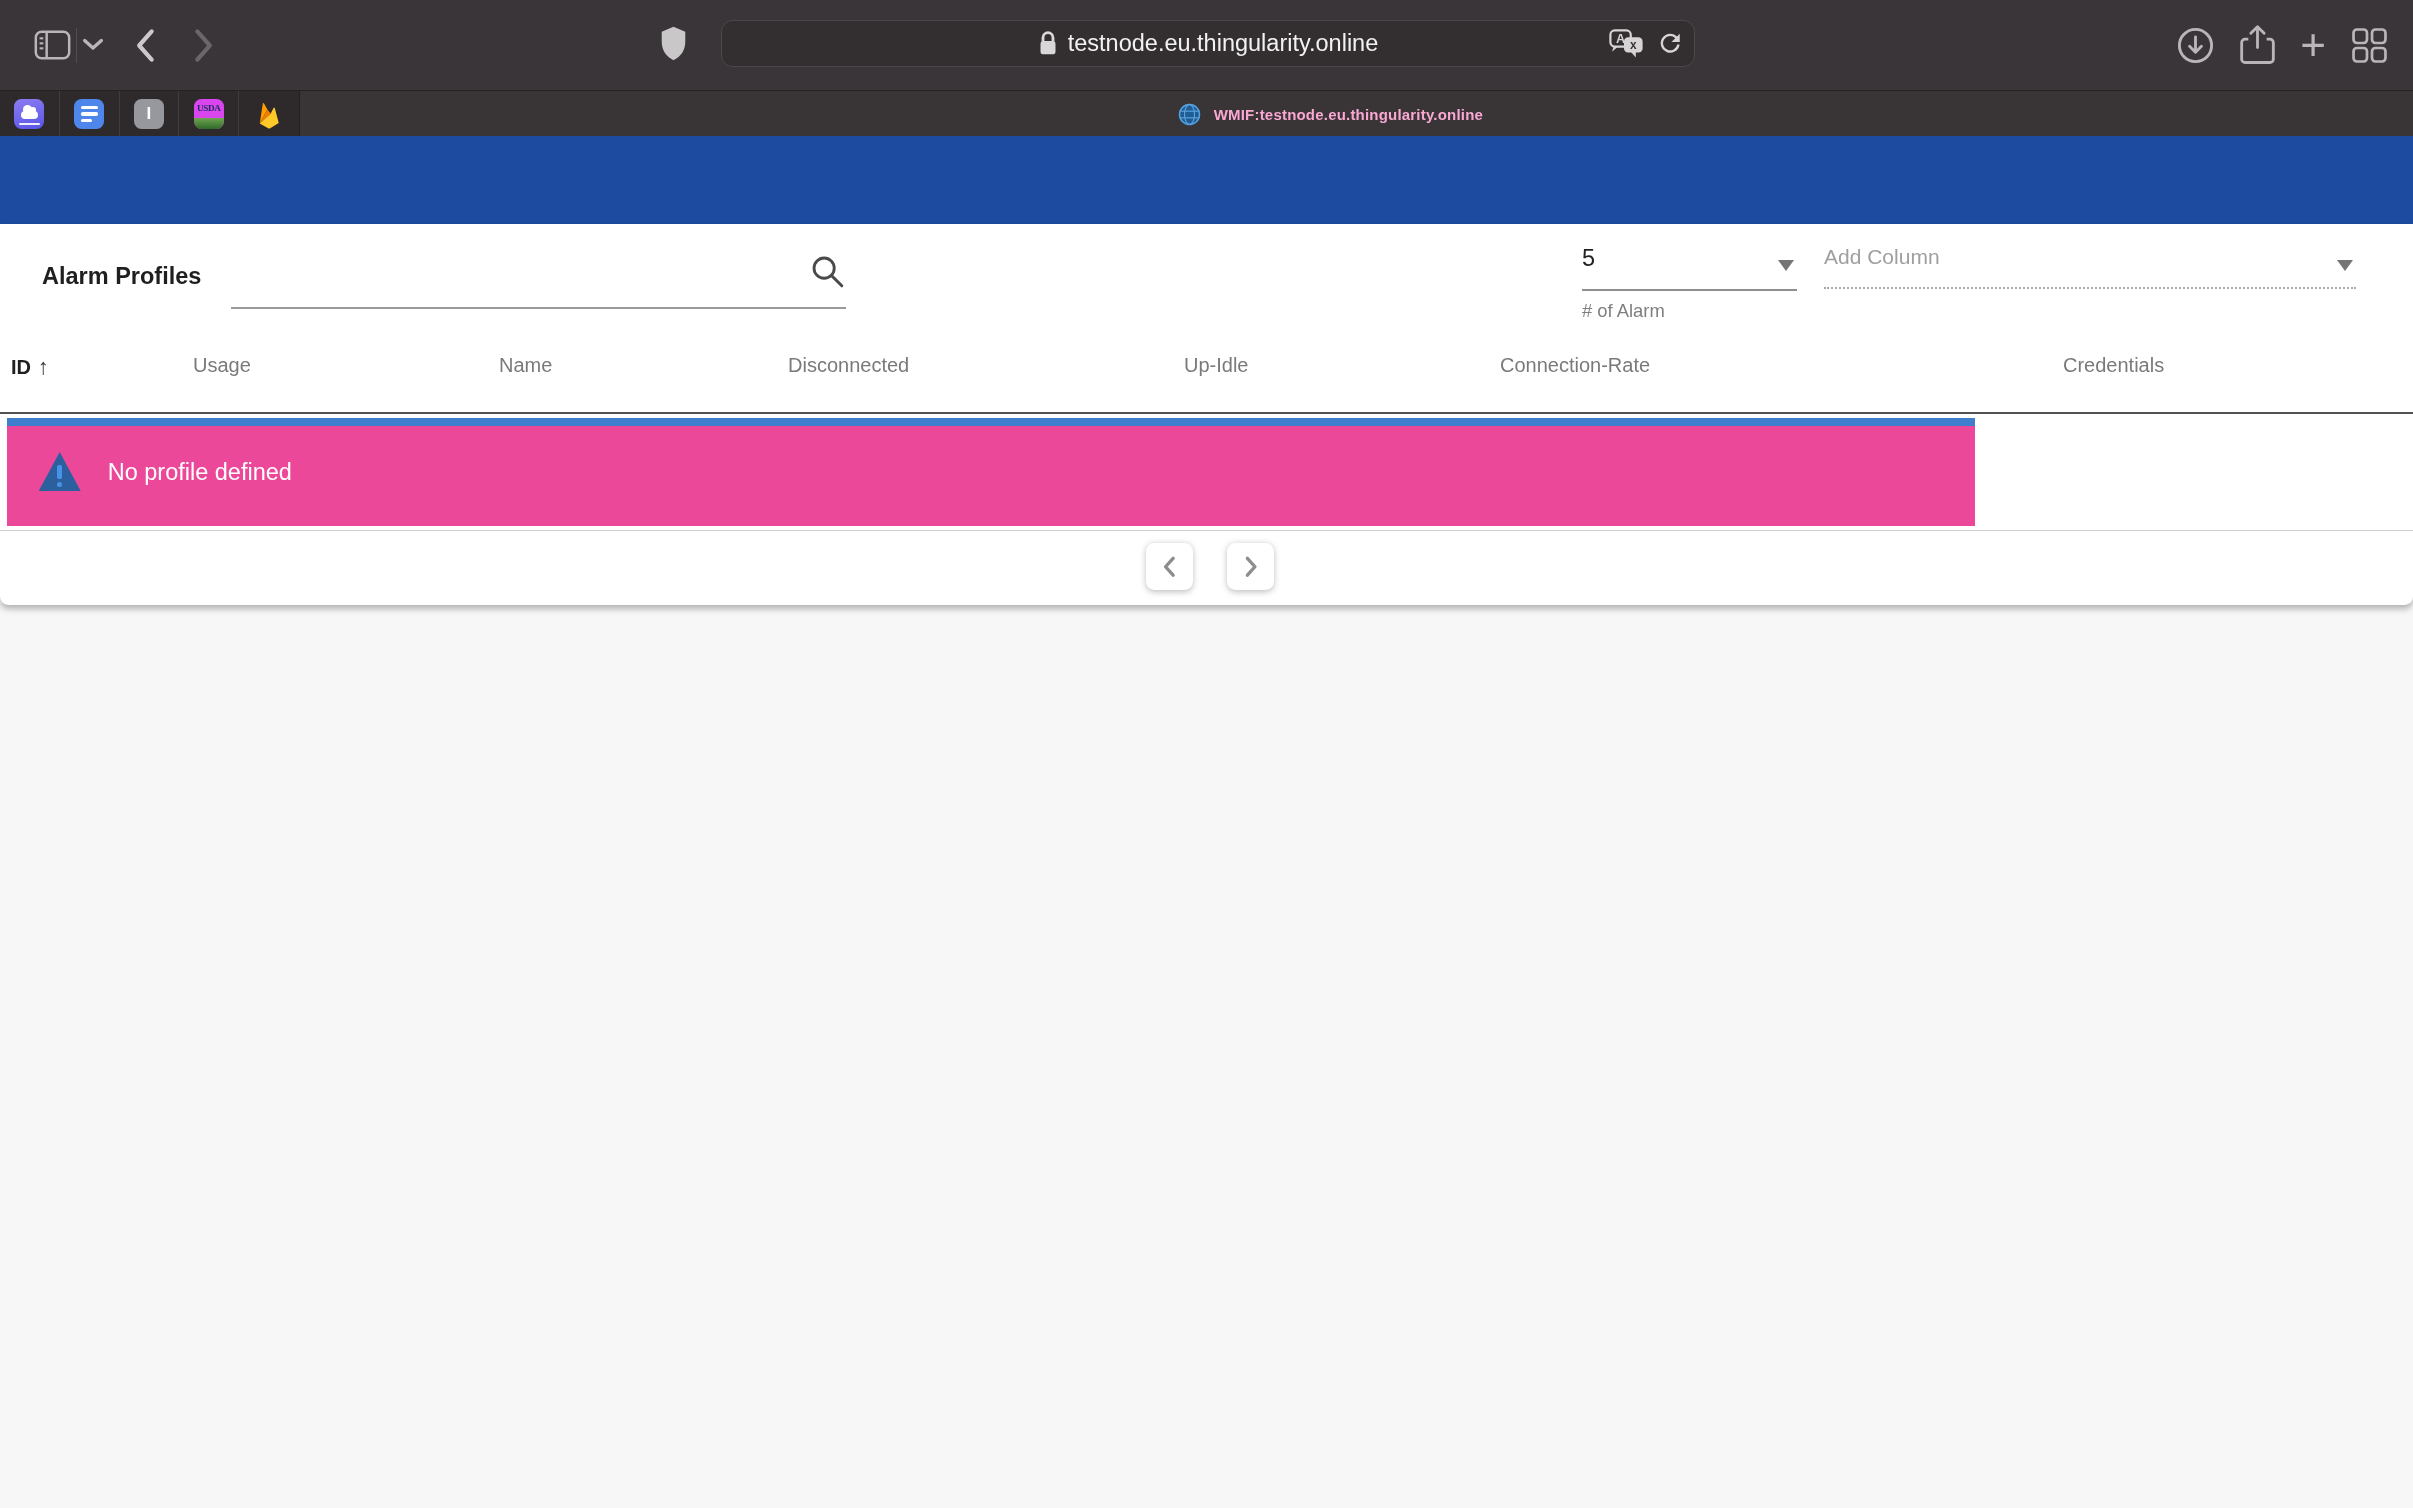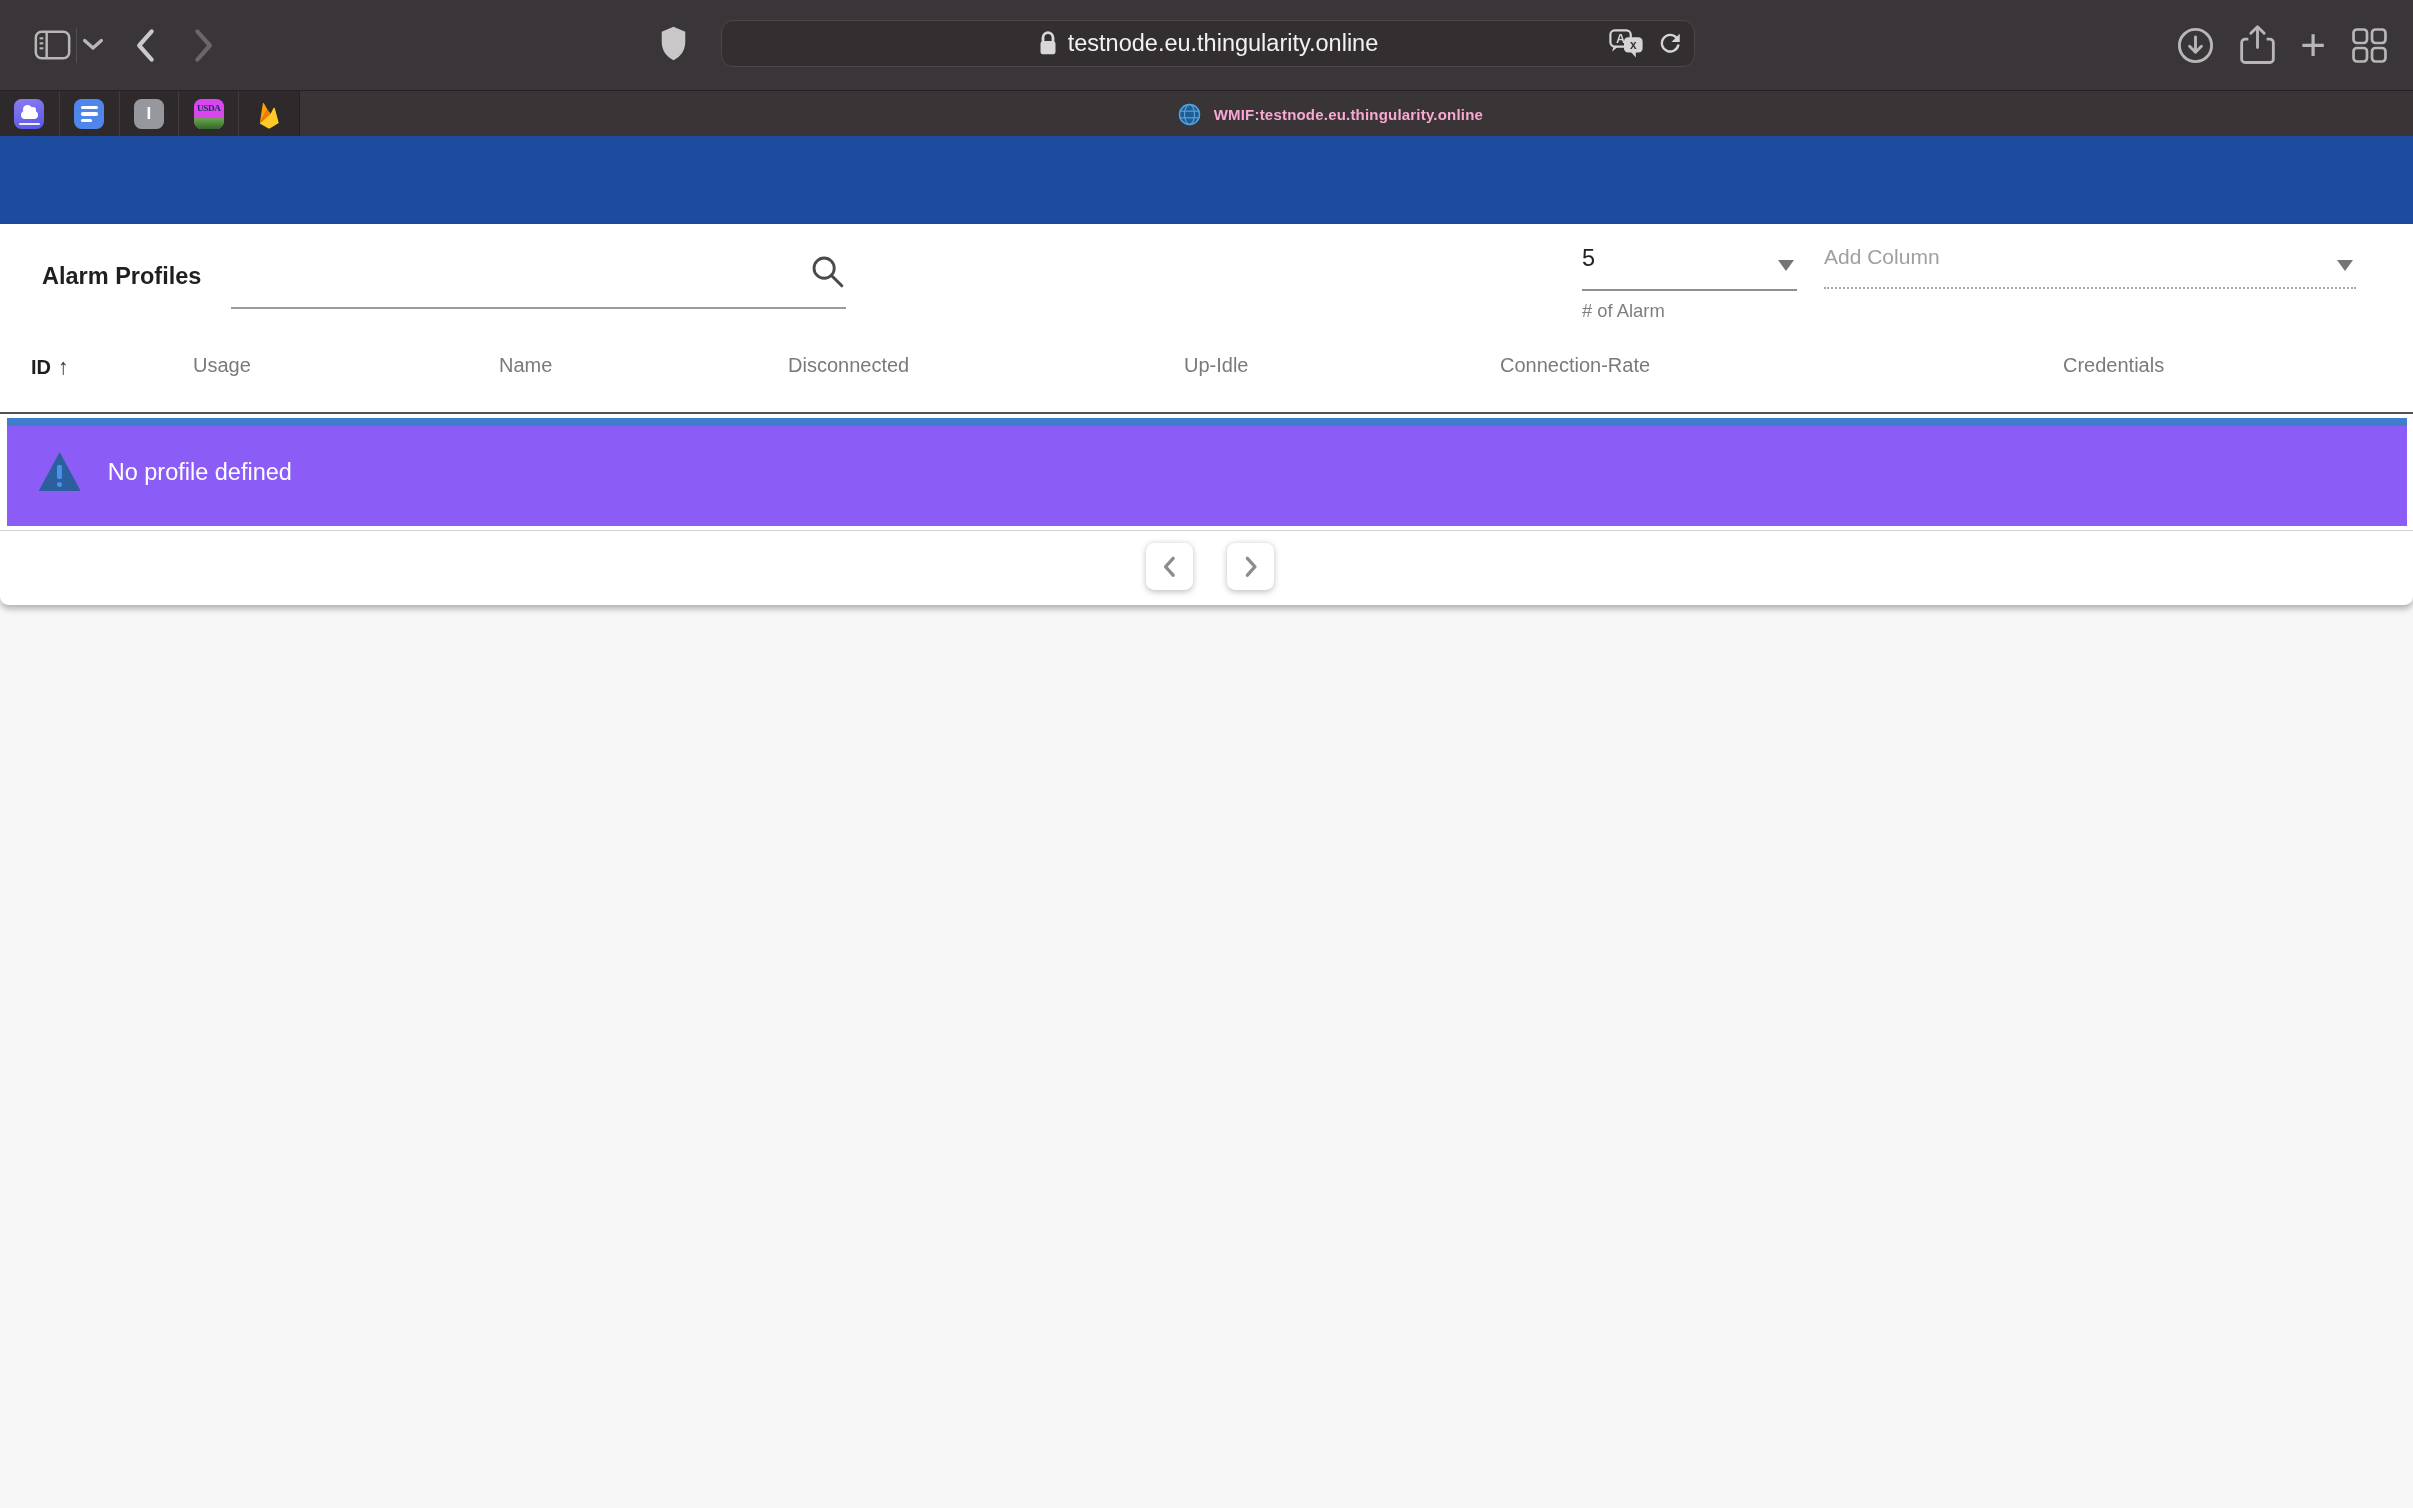--- a/index.html
+++ b/index.html
@@ -70,26 +70,26 @@
   .rows-value { font-size:23.5px; color:#222; }
   .rows-underline { position:absolute; left:0; right:0; top:44px; height:1.7px; background:#8f8f8f; }
   .tri-down-g { position:absolute; right:3.4px; top:15px; width:0; height:0; border-left:8.4px solid transparent; border-right:8.4px solid transparent; border-top:11px solid #757575; }
   .rows-caption { position:absolute; left:1582px; top:300px; font-size:18.4px; color:#7f7f7f; }
 
   .addcol { position:absolute; left:1824px; top:245px; width:532px; height:45px; cursor:pointer; }
   .addcol-text { font-size:21px; color:#9f9f9f; }
   .addcol-underline { position:absolute; left:0; right:0; top:42px; height:0; border-bottom:2.5px dotted #a9a9a9; }
 
   .th { position:absolute; top:354px; font-size:20px; color:#7a7a7a; cursor:pointer; }
-  .th-id { color:#1f1f1f; font-weight:700;margin-left:20px; }
+  .th-id { color:#1f1f1f; font-weight:700; }
   .sort-arrow { font-size:22px; color:#3c3c3c; margin-left:6.7px; font-weight:400; }
 
   .table-divider { position:absolute; left:0; top:412px; width:2413px; height:1.7px; background:#525252; }
 
-  .banner { position:absolute; left:6.7px; top:418px; width:2400px; height:108px; background:#8b5cf6; }
+  .banner { position:absolute; left:6.7px; top:418px; width:1968px; height:108px; background:#ec4899; }
   .banner::before { content:""; position:absolute; left:0; top:0; right:0; height:8.4px; background:#3e7ecd; }
   .warn-tri { position:absolute; left:32px; top:34px; width:42px; height:39px; background:#2b5f9d; clip-path:polygon(50% 0, 100% 100%, 0 100%); }
   .warn-tri i { position:absolute; left:18.4px; top:13.4px; width:5px; height:13.4px; background:#4793ea; border-radius:1.7px; }
   .warn-tri em { position:absolute; left:18.4px; top:30px; width:5px; height:5px; background:#4793ea; border-radius:50%; }
   .banner-text { position:absolute; left:101px; top:0; height:108px; display:flex; align-items:center; font-size:23.5px; color:#ffffff; }
 
   .list-divider { position:absolute; left:0; top:530px; width:2413px; height:0.8px; background:#cfcfcf; }
 
   .page-btn { position:absolute; top:543px; width:47px; height:47px; background:#fff; border-radius:8.4px; box-shadow:0 1.7px 6.7px rgba(0,0,0,0.25); display:flex; align-items:center; justify-content:center; cursor:pointer; }
   .pb-prev { left:1146px; } .pb-next { left:1227px; }

